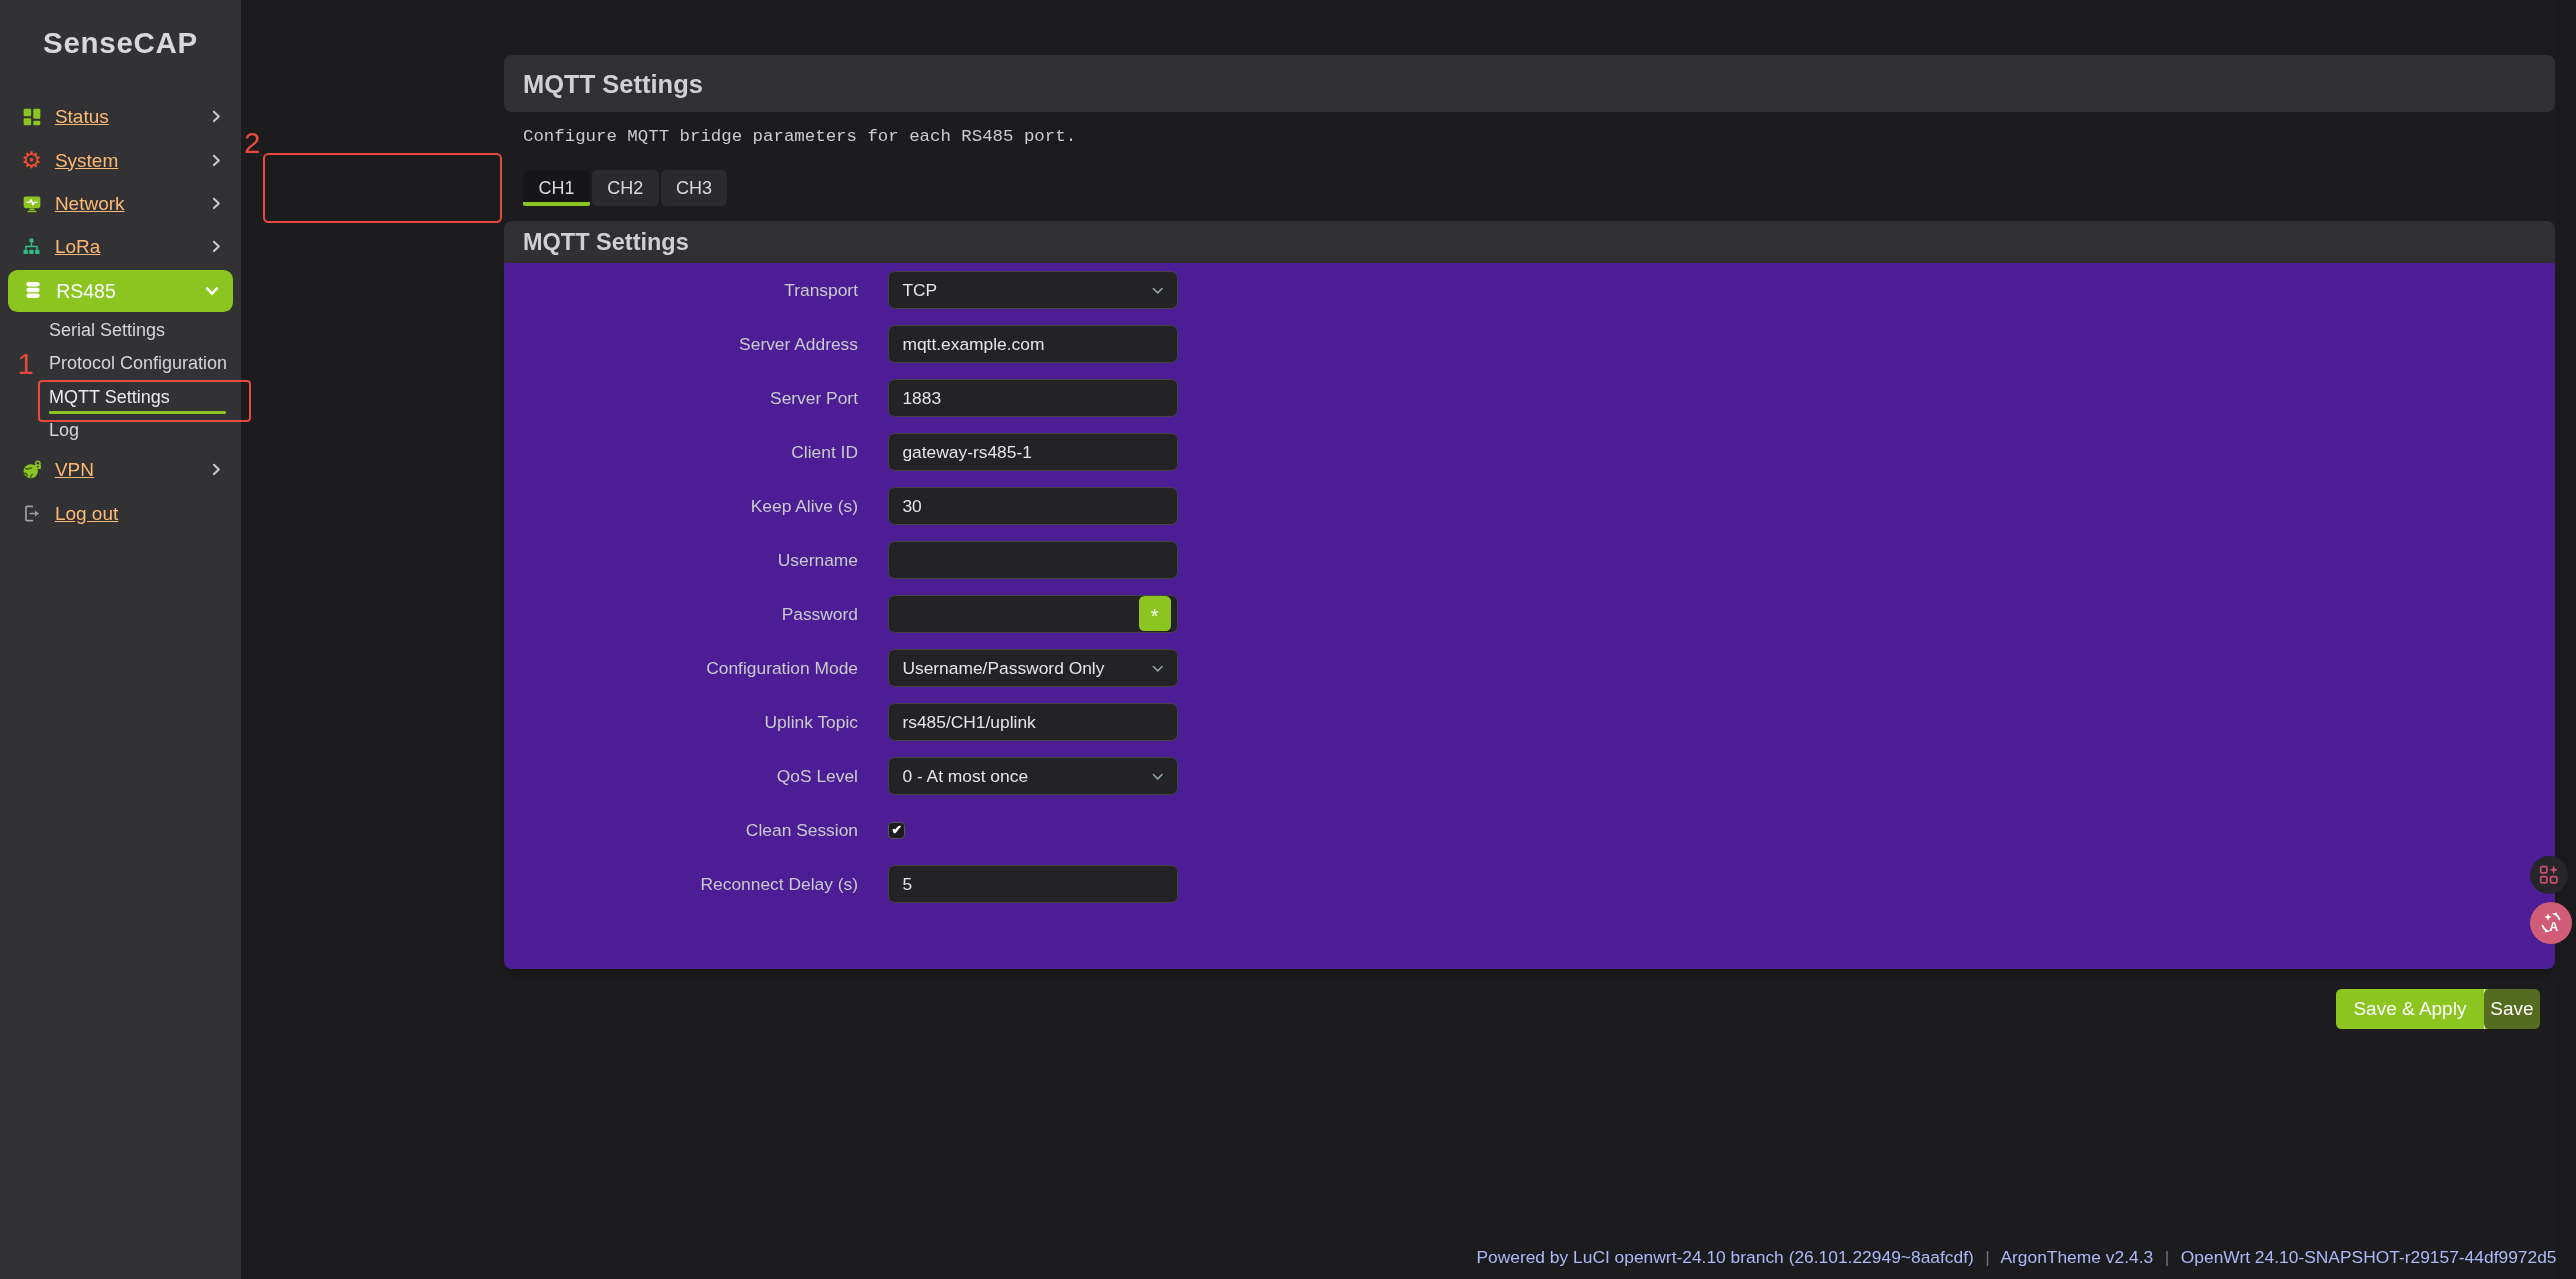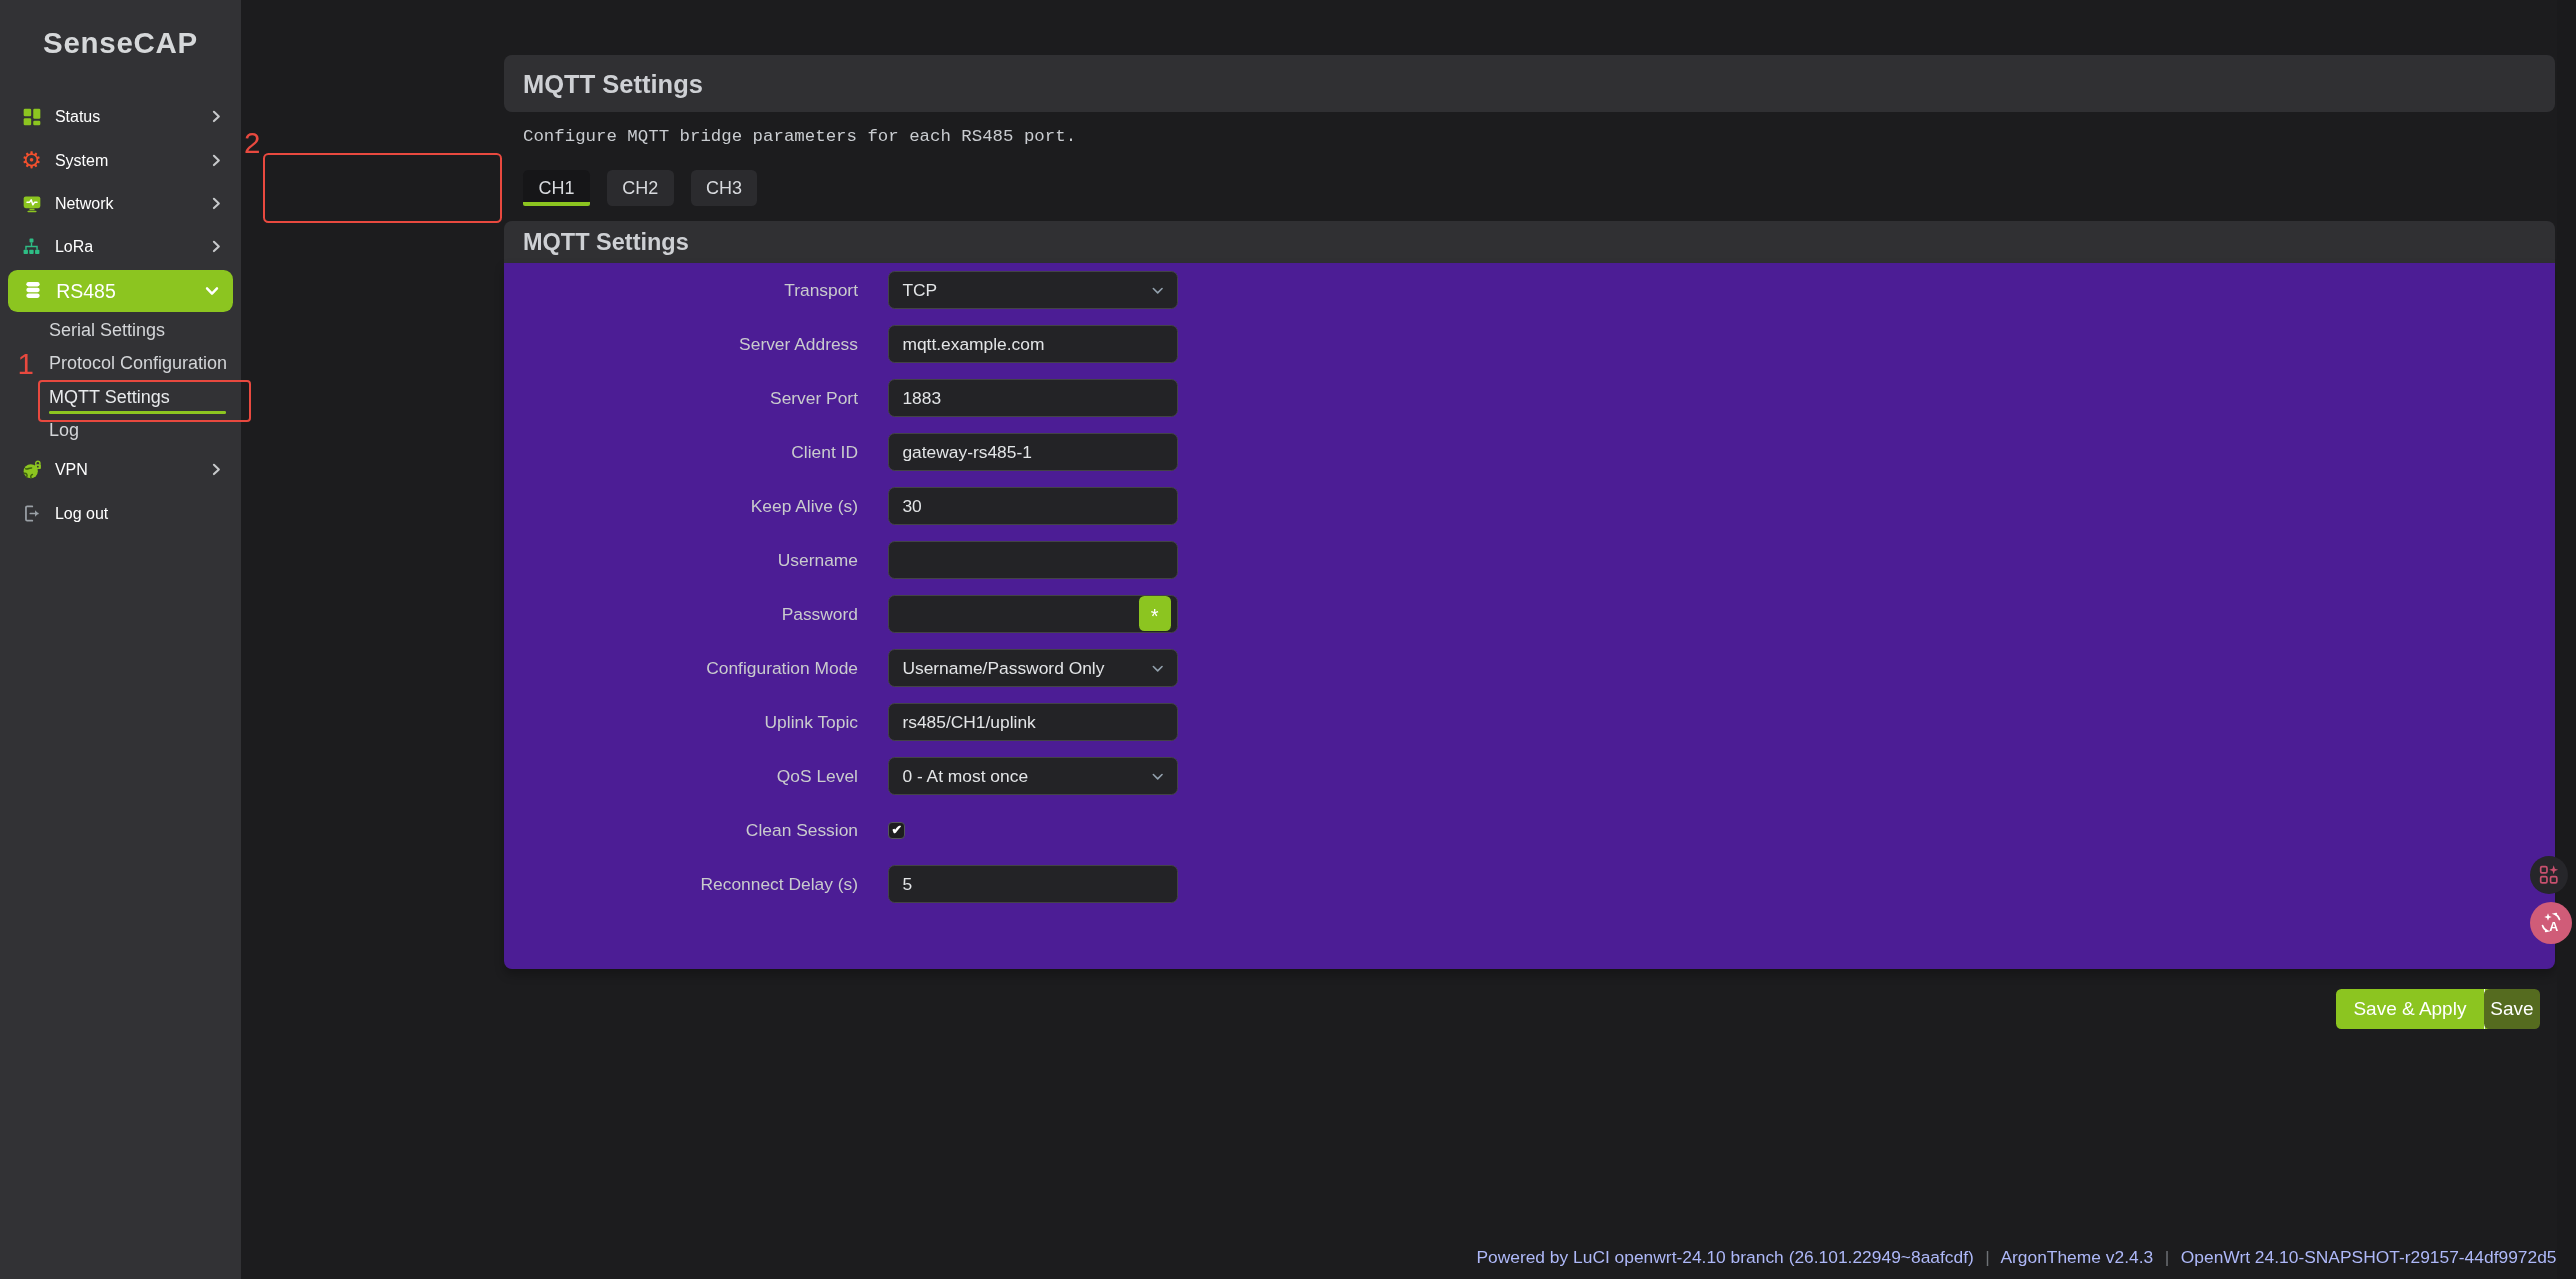--- a/index.html
+++ b/index.html
@@ -10,39 +10,39 @@
     font-family:"Liberation Sans", sans-serif;
     -webkit-font-smoothing:antialiased;
   }
 
   
   .sidebar { position:absolute; left:0; top:0; width:241px; height:1279px; background:#323235; z-index:2; }
   .logo { position:absolute; top:25.5px; left:0; width:241px; text-align:center;
           font-size:29.5px; font-weight:700; letter-spacing:0.7px; color:#d6d8da; }
   .navitem { position:absolute; left:0; width:241px; height:43px; display:flex; align-items:center; cursor:pointer; }
   .navitem .nicon { width:20px; height:20px; margin-left:21.5px; display:flex; align-items:center; justify-content:center; flex:0 0 auto; }
-  .navitem .nlabel { margin-left:13.4px; font-size:16px; color:#ffffff; }
+  .navitem .nlabel { margin-left:13.4px; font-size:19px; color:#fdba74;text-decoration:underline; }
   .navitem .nchev { position:absolute; right:17.4px; width:14.8px; height:14.8px; }
   .gearglyph { font-size:23px; color:#f1502e; line-height:1; }
   .pill { position:absolute; left:8px; top:270px; width:225px; height:42px; background:var(--accent);
           border-radius:9.4px; display:flex; align-items:center; cursor:pointer; }
   .pill .nicon { margin-left:14.8px; }
   .pill .nlabel { margin-left:13.4px; font-size:19.5px; color:#fff; font-weight:500; }
   .pill .nchev { position:absolute; right:13.4px; width:16px; height:16px; }
   .subitem { position:absolute; left:0; width:241px; height:27px; display:flex; align-items:center; cursor:pointer; }
   .subitem .slabel { margin-left:49px; font-size:18px; color:#d3d5d8; }
   .subitem.active .slabel { color:#e8eaec; }
   .sub-underline { position:absolute; left:49px; top:411px; width:177px; height:3.4px; background:var(--accent); border-radius:1.3px; }
 
   
   .hdrbar { position:absolute; left:504px; top:55px; width:2051px; height:57px; background:#303033; border-radius:8px; }
   .hdrbar .htitle { position:absolute; left:19px; top:0; height:57px; line-height:59px; font-size:25.5px; font-weight:700; color:#ced0d4; }
   .desc { position:absolute; left:523px; top:127px; font-size:17.4px; color:#c9ccd0;font-family:Liberation Mono, monospace; }
 
-  .tabs { position:absolute; left:523px; top:170px; display:flex; gap:17px; }
+  .tabs { position:absolute; left:523px; top:170px; display:flex; gap:2px; }
   .tab { position:relative; height:36px; padding:0 15.4px; display:flex; align-items:center; justify-content:center;
          background:#2b2b2e; border-radius:5.4px; font-size:18px; color:#d8dade; cursor:pointer; }
   .tab.active { background:#161618; }
   .tab.active .tab-underline { position:absolute; left:0; right:0; bottom:0; height:4px; background:var(--accent); border-radius:0 0 2px 2px; }
 
   .sectionbar { position:absolute; left:504px; top:221px; width:2051px; height:42px; background:#303033; border-radius:8px 8px 0 0; }
   .sectionbar .stitle { position:absolute; left:19px; top:0; height:42px; line-height:43px; font-size:23.5px; font-weight:700; color:#ced0d4; }
   .formbody { position:absolute; left:504px; top:263px; width:2051px; height:706px; background:#4c1d95;
               border-radius:0 0 8px 8px; box-shadow:0 5.4px 9.4px rgba(0,0,0,0.25); }
   .row { display:flex; align-items:center; height:54px; }

